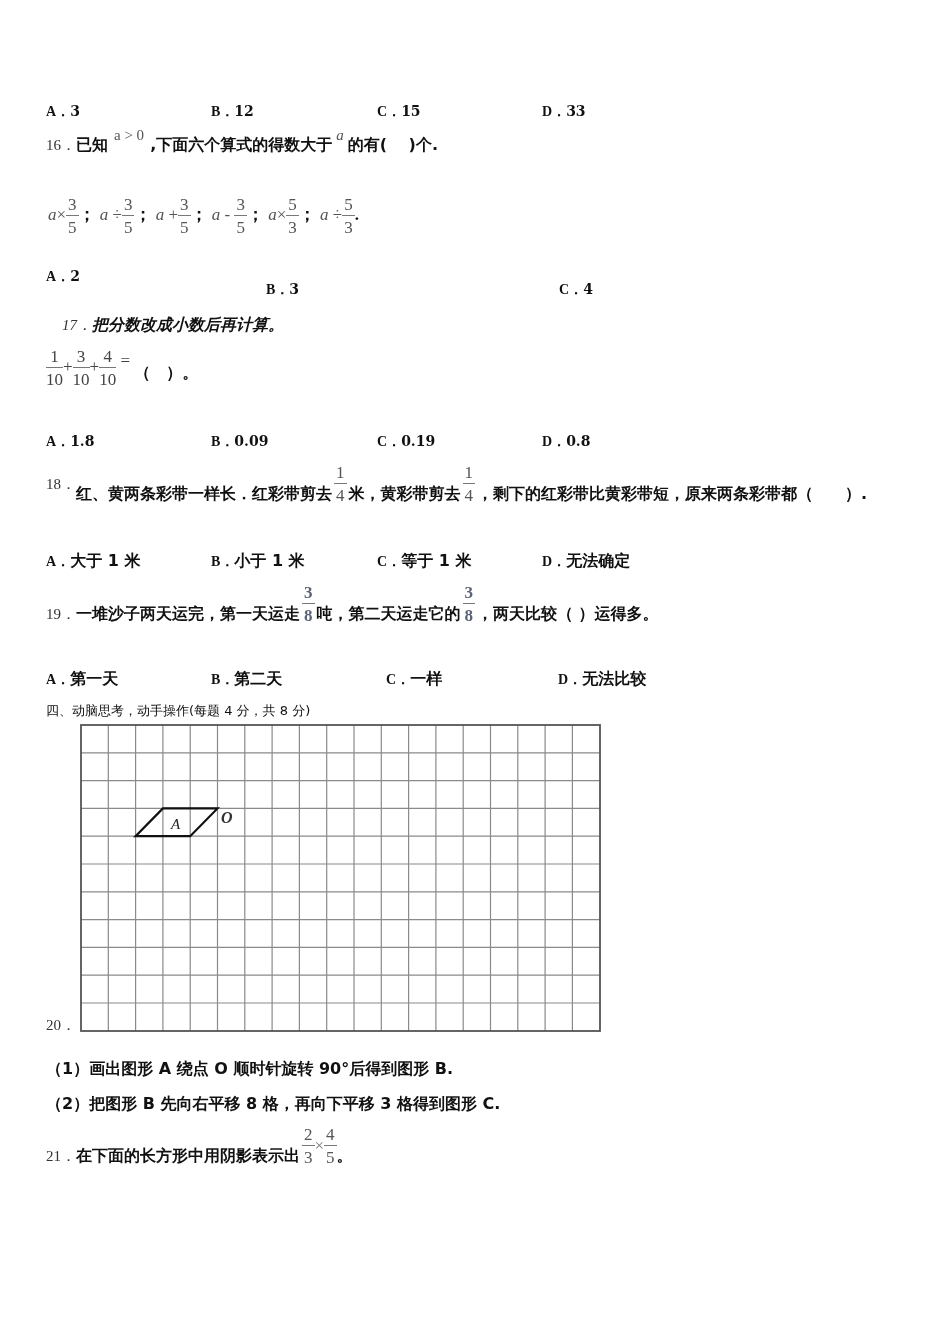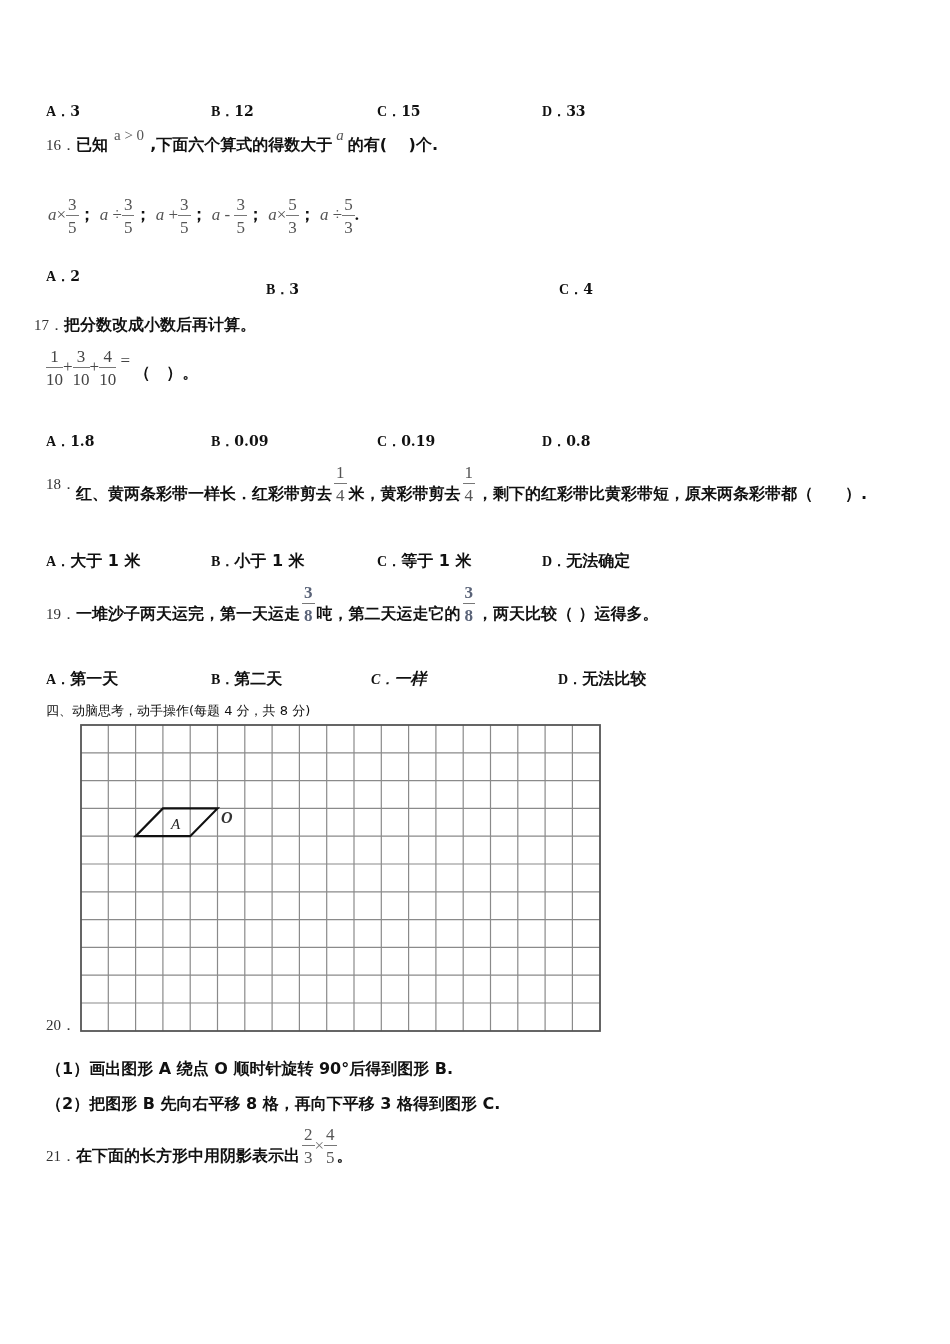--- a/index.html
+++ b/index.html
@@ -40,21 +40,21 @@
   <span><span class="italic">a</span><span>×</span><span class="frac"><span class="n">5</span><span class="d">3</span></span><span style="font-weight:bold;color:#111;">；</span></span>
   <span><span class="italic">a</span> <span>÷</span><span class="frac"><span class="n">5</span><span class="d">3</span></span><span style="font-weight:bold;color:#111;">.</span></span>
 </div>
 
 <div>
   <div class="abs opt" style="left:46px;top:268px;"><span class="lbl">A．</span><span>2</span></div>
   <div class="abs opt" style="left:266px;top:281px;"><span class="lbl">B．</span><span>3</span></div>
   <div class="abs opt" style="left:511px;top:281px;margin-left:48px;"><span class="lbl">C．</span><span>4</span></div>
 </div>
 
-<div class="abs" style="left:34px;top:315px;">
+<div class="abs" style="left:62px;top:315px;font-style:italic;">
   <span class="num">17．</span><span class="cjk">把分数改成小数后再计算。</span>
 </div>
 <div class="abs math" style="left:46px;top:348px;font-size:17px;color:#444;">
   <span class="frac"><span class="n">1</span><span class="d">10</span></span><span>+</span><span class="frac"><span class="n">3</span><span class="d">10</span></span><span>+</span><span class="frac"><span class="n">4</span><span class="d">10</span></span>
   <span style="position:relative;top:-6px;">=</span>
   <span class="cjk" style="font-weight:bold;color:#111;position:relative;top:6px;">（　）。</span>
 </div>
 <div>
   <div class="abs opt" style="left:46px;top:433px;"><span class="lbl">A．</span><span>1.8</span></div>
   <div class="abs opt" style="left:211px;top:433px;"><span class="lbl">B．</span><span>0.09</span></div>
@@ -71,21 +71,21 @@
   <div class="abs opt" style="left:377px;top:551px;"><span class="lbl">C．</span><span class="cjk">等于 1 米</span></div>
   <div class="abs opt" style="left:542px;top:551px;"><span class="lbl">D．</span><span class="cjk">无法确定</span></div>
 </div>
 
 <div class="abs" style="left:46px;top:584px;">
   <span class="num" style="vertical-align:middle;position:relative;top:10px;">19．</span><span class="cjk" style="vertical-align:middle;position:relative;top:10px;">一堆沙子两天运完，第一天运走</span><span class="frac math blue" style="font-size:17px;margin:0 2px;"><span class="n">3</span><span class="d">8</span></span><span class="cjk" style="vertical-align:middle;position:relative;top:10px;">吨，第二天运走它的</span><span class="frac math blue" style="font-size:17px;margin:0 2px;"><span class="n">3</span><span class="d">8</span></span><span class="cjk" style="vertical-align:middle;position:relative;top:10px;">，两天比较（ ）运得多。</span>
 </div>
 <div>
   <div class="abs opt" style="left:46px;top:669px;"><span class="lbl">A．</span><span class="cjk">第一天</span></div>
   <div class="abs opt" style="left:211px;top:669px;"><span class="lbl">B．</span><span class="cjk">第二天</span></div>
-  <div class="abs opt" style="left:371px;top:669px;font-style:italic;"><span class="lbl">C．</span><span class="cjk">一样</span></div>
+  <div class="abs opt" style="left:386px;top:669px;"><span class="lbl">C．</span><span class="cjk">一样</span></div>
   <div class="abs opt" style="left:542px;top:669px;margin-left:16px;"><span class="lbl">D．</span><span class="cjk">无法比较</span></div>
 </div>
 
 <div class="abs cjk" style="left:46px;top:702px;font-weight:normal;font-size:13px;">四、动脑思考，动手操作(每题 4 分，共 8 分)</div>
 
 <div class="abs num" style="left:46px;top:1016px;text-align:right;">20．</div>
 <svg class="abs" style="left:79px;top:723px;" width="525" height="312" viewBox="79 723 525 312">
   <g stroke="#8a8a8a" stroke-width="1.2">
     <line x1="108.3" y1="725" x2="108.3" y2="1031"></line>
     <line x1="135.6" y1="725" x2="135.6" y2="1031"></line>

